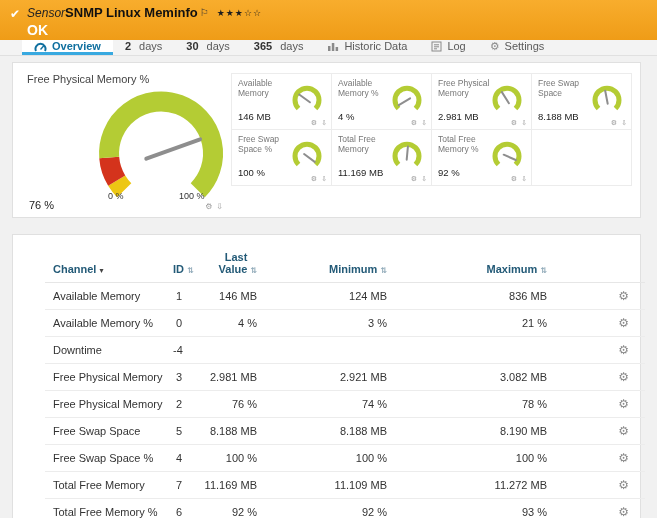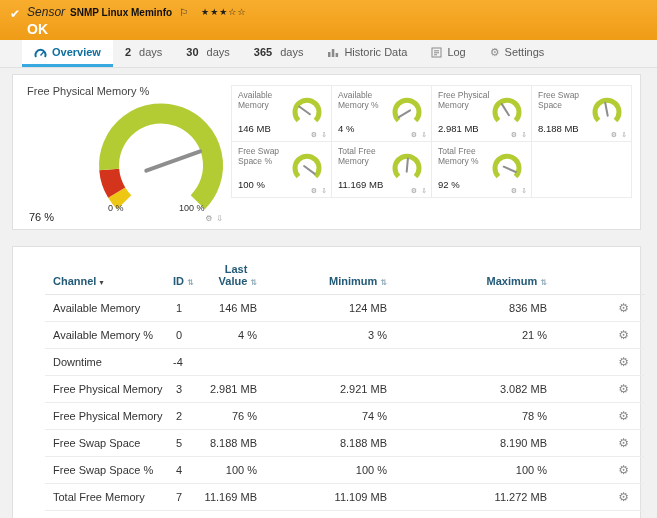--- a/index.html
+++ b/index.html
@@ -12,30 +12,30 @@
   }
   .uicon { font-family:"DejaVu Sans",sans-serif; }
 
   
   .topbar {
     height:40px; padding:5px 10px 0 8px;
     background:linear-gradient(#f8ad2d,#ef9c17);
     display:flex; align-items:flex-start;
   }
   .topbar .check { color:#fff; font-size:12px; margin:2px 7px 0 2px; }
-  .hline1 { display:flex; align-items:center; gap:5px; }
+  .hline1 { display:flex; align-items:center; }
   .hkind { font-style:italic; font-size:12px; color:#232323; }
-  .htitle { font-weight:bold; font-size:10px; color:#101010; }
+  .htitle { font-weight:bold; font-size:13px; color:#101010; }
   .hflag { font-size:10px; color:#333; margin-left:2px; }
   .hstars { font-size:9px; color:#1d1d1d; letter-spacing:1px; margin-left:8px; cursor:pointer; }
   .hstatus { font-size:14px; font-weight:bold; color:#fff; margin-top:2px; }
 
   
   .tabs {
-    height:28px; background:#f3f3f3; border-bottom:1px solid #e0e0e0;
+    height:16px; background:#f3f3f3; border-bottom:1px solid #e0e0e0;
     display:flex; align-items:stretch; padding-left:22px;
   }
   .tab {
     display:flex; align-items:center; gap:5px; padding:0 12px;
     color:#5a5a5a; cursor:pointer; border-bottom:3px solid transparent;
     white-space:nowrap;
   }
   .tab .ticon { color:#8a8a8a; }
   .tab.active {
     background:#fff; border-bottom-color:#38a9e0; color:#0f6f9f; font-weight:bold;

